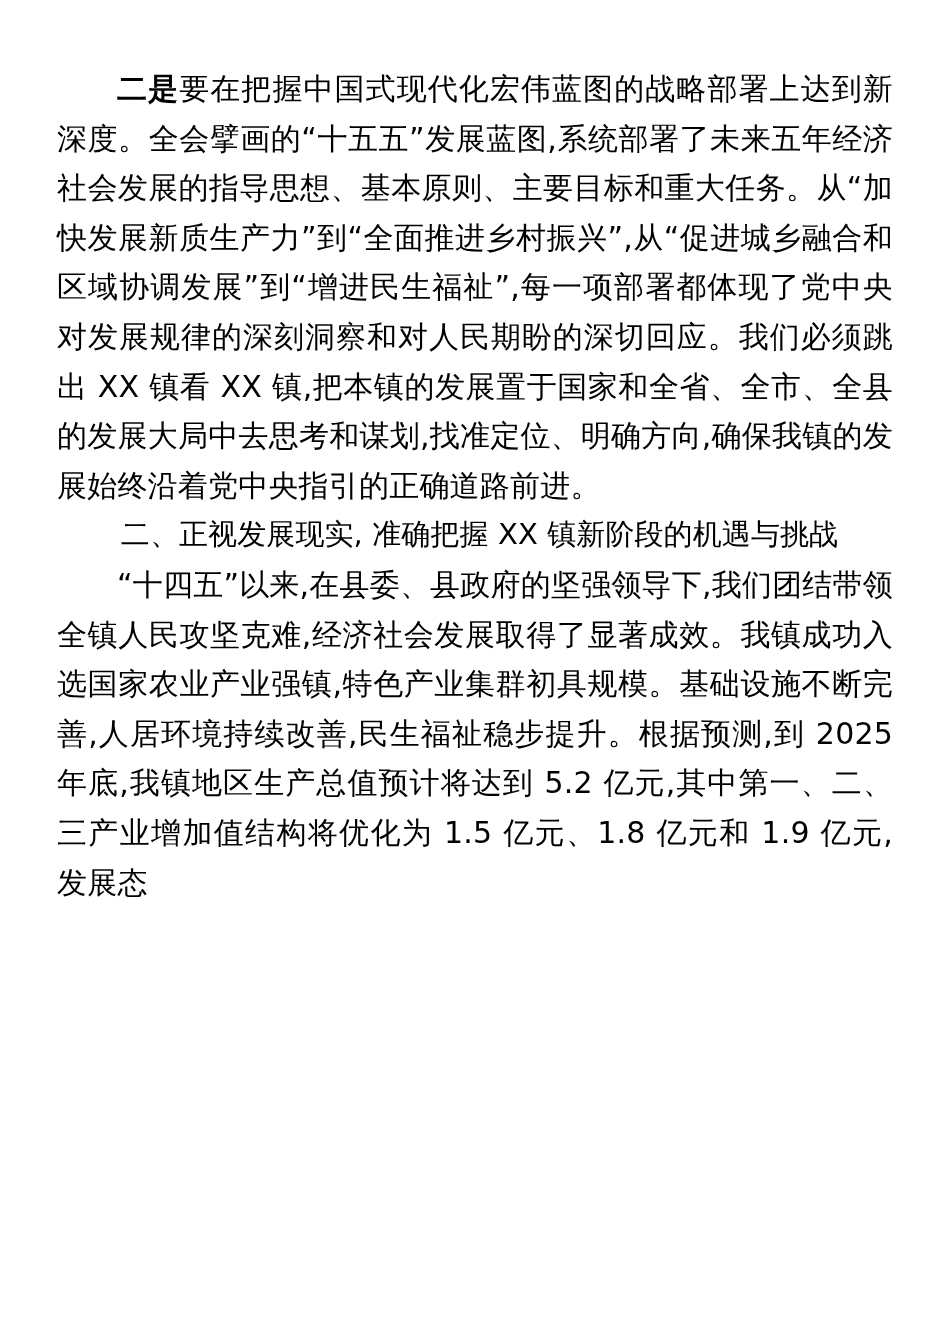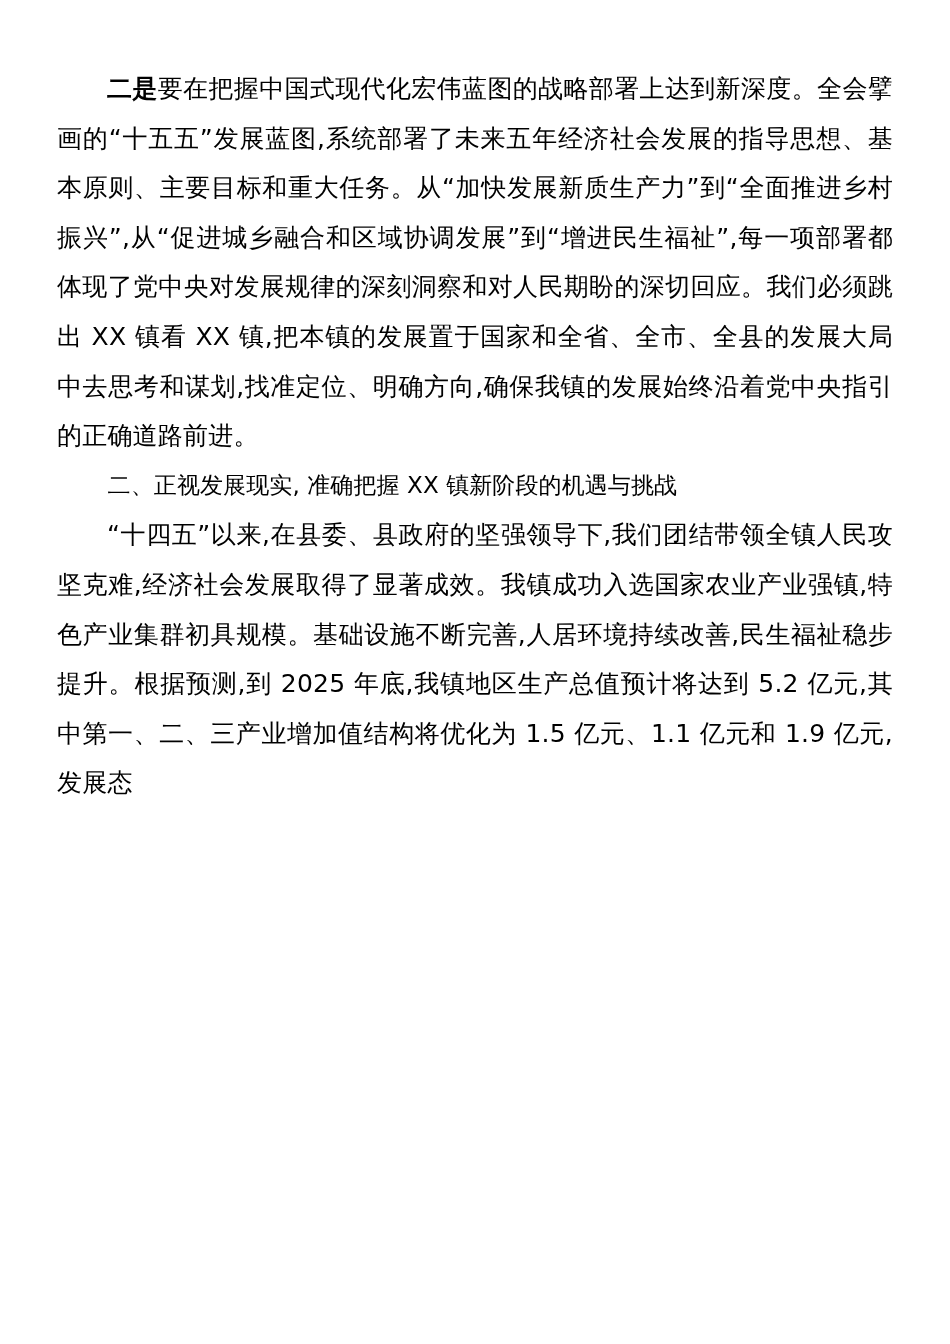--- a/index.html
+++ b/index.html
@@ -16,46 +16,46 @@
       color: #000000;
     }
     .page {
       position: absolute;
       left: 57px;
       top: 64px;
       width: 836px;
     }
     .para {
       margin: 0;
-      font-size: 25px;
+      font-size: 30px;
       line-height: 49.6px;
       text-align: justify;
       text-align-last: left;
       text-indent: 2em;
       letter-spacing: 0.2px;
       word-break: break-all;
     }
     .lead {
       font-weight: bold;
     }
     .heading {
       margin: 0;
-      font-size: 23px;
+      font-size: 29px;
       line-height: 49.6px;
       text-indent: 2.2em;
       font-weight: normal;
       letter-spacing: 0.1px;
     }
   </style>
 </head>
 <body>
 
 <div class="page">
 
   <p class="para"><span class="lead">二是</span><span>要在把握中国式现代化宏伟蓝图的战略部署上达到新深度。全会擘画的“十五五”发展蓝图,系统部署了未来五年经济社会发展的指导思想、基本原则、主要目标和重大任务。从“加快发展新质生产力”到“全面推进乡村振兴”,从“促进城乡融合和区域协调发展”到“增进民生福祉”,每一项部署都体现了党中央对发展规律的深刻洞察和对人民期盼的深切回应。我们必须跳出 XX 镇看 XX 镇,把本镇的发展置于国家和全省、全市、全县的发展大局中去思考和谋划,找准定位、明确方向,确保我镇的发展始终沿着党中央指引的正确道路前进。</span></p>
 
 
   <h2 class="heading">二、正视发展现实, 准确把握 XX 镇新阶段的机遇与挑战</h2>
 
 
-  <p class="para">“十四五”以来,在县委、县政府的坚强领导下,我们团结带领全镇人民攻坚克难,经济社会发展取得了显著成效。我镇成功入选国家农业产业强镇,特色产业集群初具规模。基础设施不断完善,人居环境持续改善,民生福祉稳步提升。根据预测,到 2025 年底,我镇地区生产总值预计将达到 5.2 亿元,其中第一、二、三产业增加值结构将优化为 1.5 亿元、1.1 亿元和 1.9 亿元,发展态</p>
+  <p class="para">“十四五”以来,在县委、县政府的坚强领导下,我们团结带领全镇人民攻坚克难,经济社会发展取得了显著成效。我镇成功入选国家农业产业强镇,特色产业集群初具规模。基础设施不断完善,人居环境持续改善,民生福祉稳步提升。根据预测,到 2025 年底,我镇地区生产总值预计将达到 5.2 亿元,其中第一、二、三产业增加值结构将优化为 1.5 亿元、1.8 亿元和 1.9 亿元,发展态</p>
 
 </div>
 
 </body></html>

